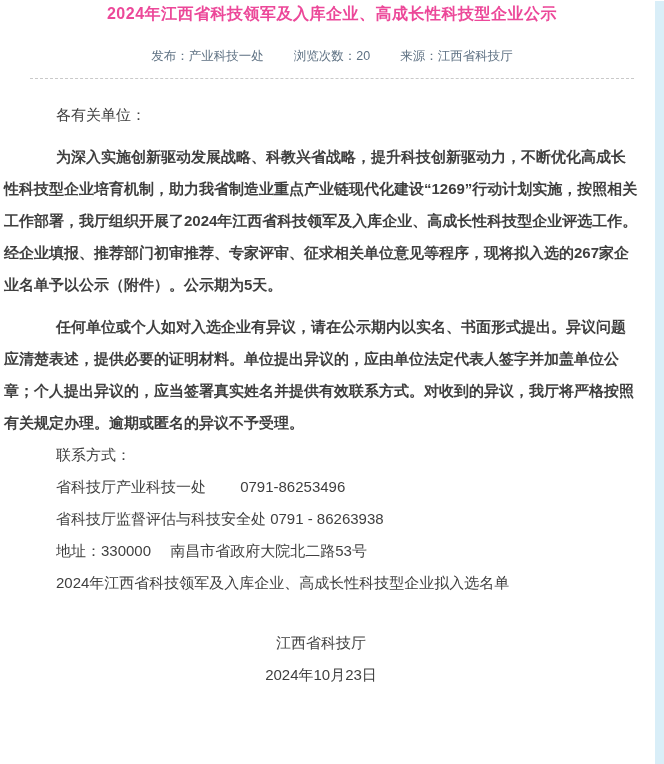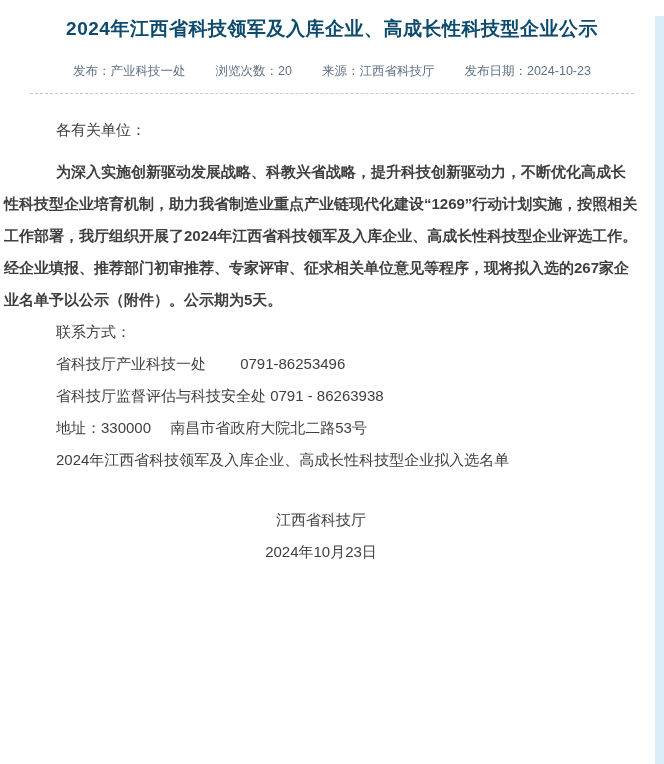--- a/index.html
+++ b/index.html
@@ -9,24 +9,24 @@
     font-family: "Liberation Sans", "DejaVu Sans", sans-serif;
     overflow: hidden;
   }
   .page { position: relative; width: 664px; height: 764px; background: #ffffff; }
   .scroll-strip {
     position: absolute; top: 0; right: 0;
     width: 9px; height: 764px;
     background: #d9eef8;
   }
   .doc-title {
-    margin: 16px 30px 0 30px;
+    margin: 1px 30px 0 30px;
     text-align: center;
-    color: #0c4a6e;
-    font-size: 19px;
+    color: #ec4899;
+    font-size: 16px;
     font-weight: bold;
     line-height: 26px;
     letter-spacing: 0.5px;
   }
   .meta-row {
     display: flex;
     justify-content: center;
     gap: 30px;
     margin-top: 21px;
     font-size: 12.5px;
@@ -58,31 +58,31 @@
 <body>
 
 <div class="page">
 
   <h1 class="doc-title">2024年江西省科技领军及入库企业、高成长性科技型企业公示</h1>
 
   <div class="meta-row">
     <span class="meta-item"><span>发布：</span><span>产业科技一处</span></span>
     <span class="meta-item"><span>浏览次数：</span><span>20</span></span>
     <span class="meta-item"><span>来源：</span><span>江西省科技厅</span></span>
-    <span class="meta-item"><span>发布日期：</span><span>2024-10-23</span></span>
   </div>
 
   <div class="divider"></div>
 
   <div class="doc-body">
 
     <p>各有关单位：</p>
 
     <p class="para-gap">为深入实施创新驱动发展战略、科教兴省战略，提升科技创新驱动力，不断优化高成长性科技型企业培育机制，助力我省制造业重点产业链现代化建设“1269”行动计划实施，按照相关工作部署，我厅组织开展了2024年江西省科技领军及入库企业、高成长性科技型企业评选工作。经企业填报、推荐部门初审推荐、专家评审、征求相关单位意见等程序，现将拟入选的267家企业名单予以公示（附件）。公示期为5天。</p>
 
+    <p class="para-gap">任何单位或个人如对入选企业有异议，请在公示期内以实名、书面形式提出。异议问题应清楚表述，提供必要的证明材料。单位提出异议的，应由单位法定代表人签字并加盖单位公章；个人提出异议的，应当签署真实姓名并提供有效联系方式。对收到的异议，我厅将严格按照有关规定办理。逾期或匿名的异议不予受理。</p>
 
     <p class="bold">联系方式：</p>
 
     <p>省科技厅产业科技一处　　 0791-86253496</p>
 
     <p>省科技厅监督评估与科技安全处 0791 - 86263938</p>
 
 
     <p>地址：330000　 南昌市省政府大院北二路53号</p>
 

